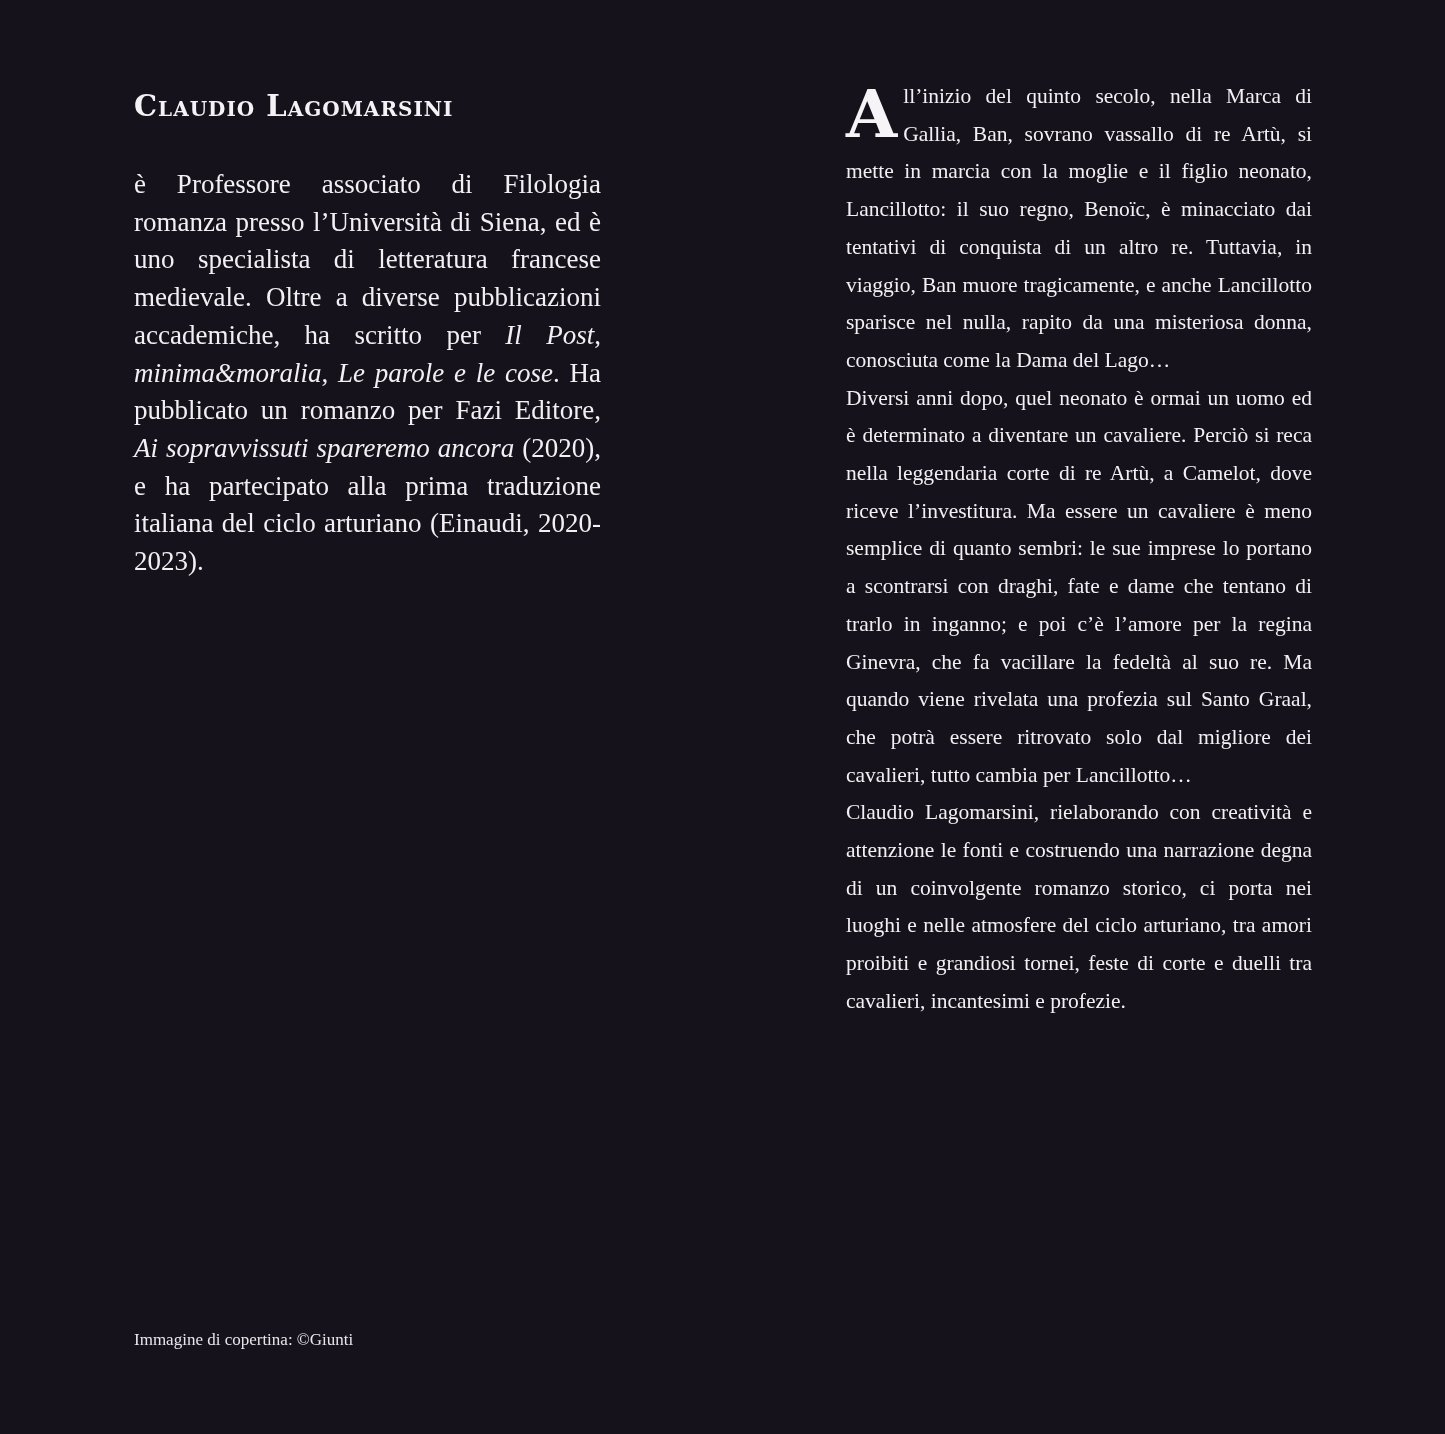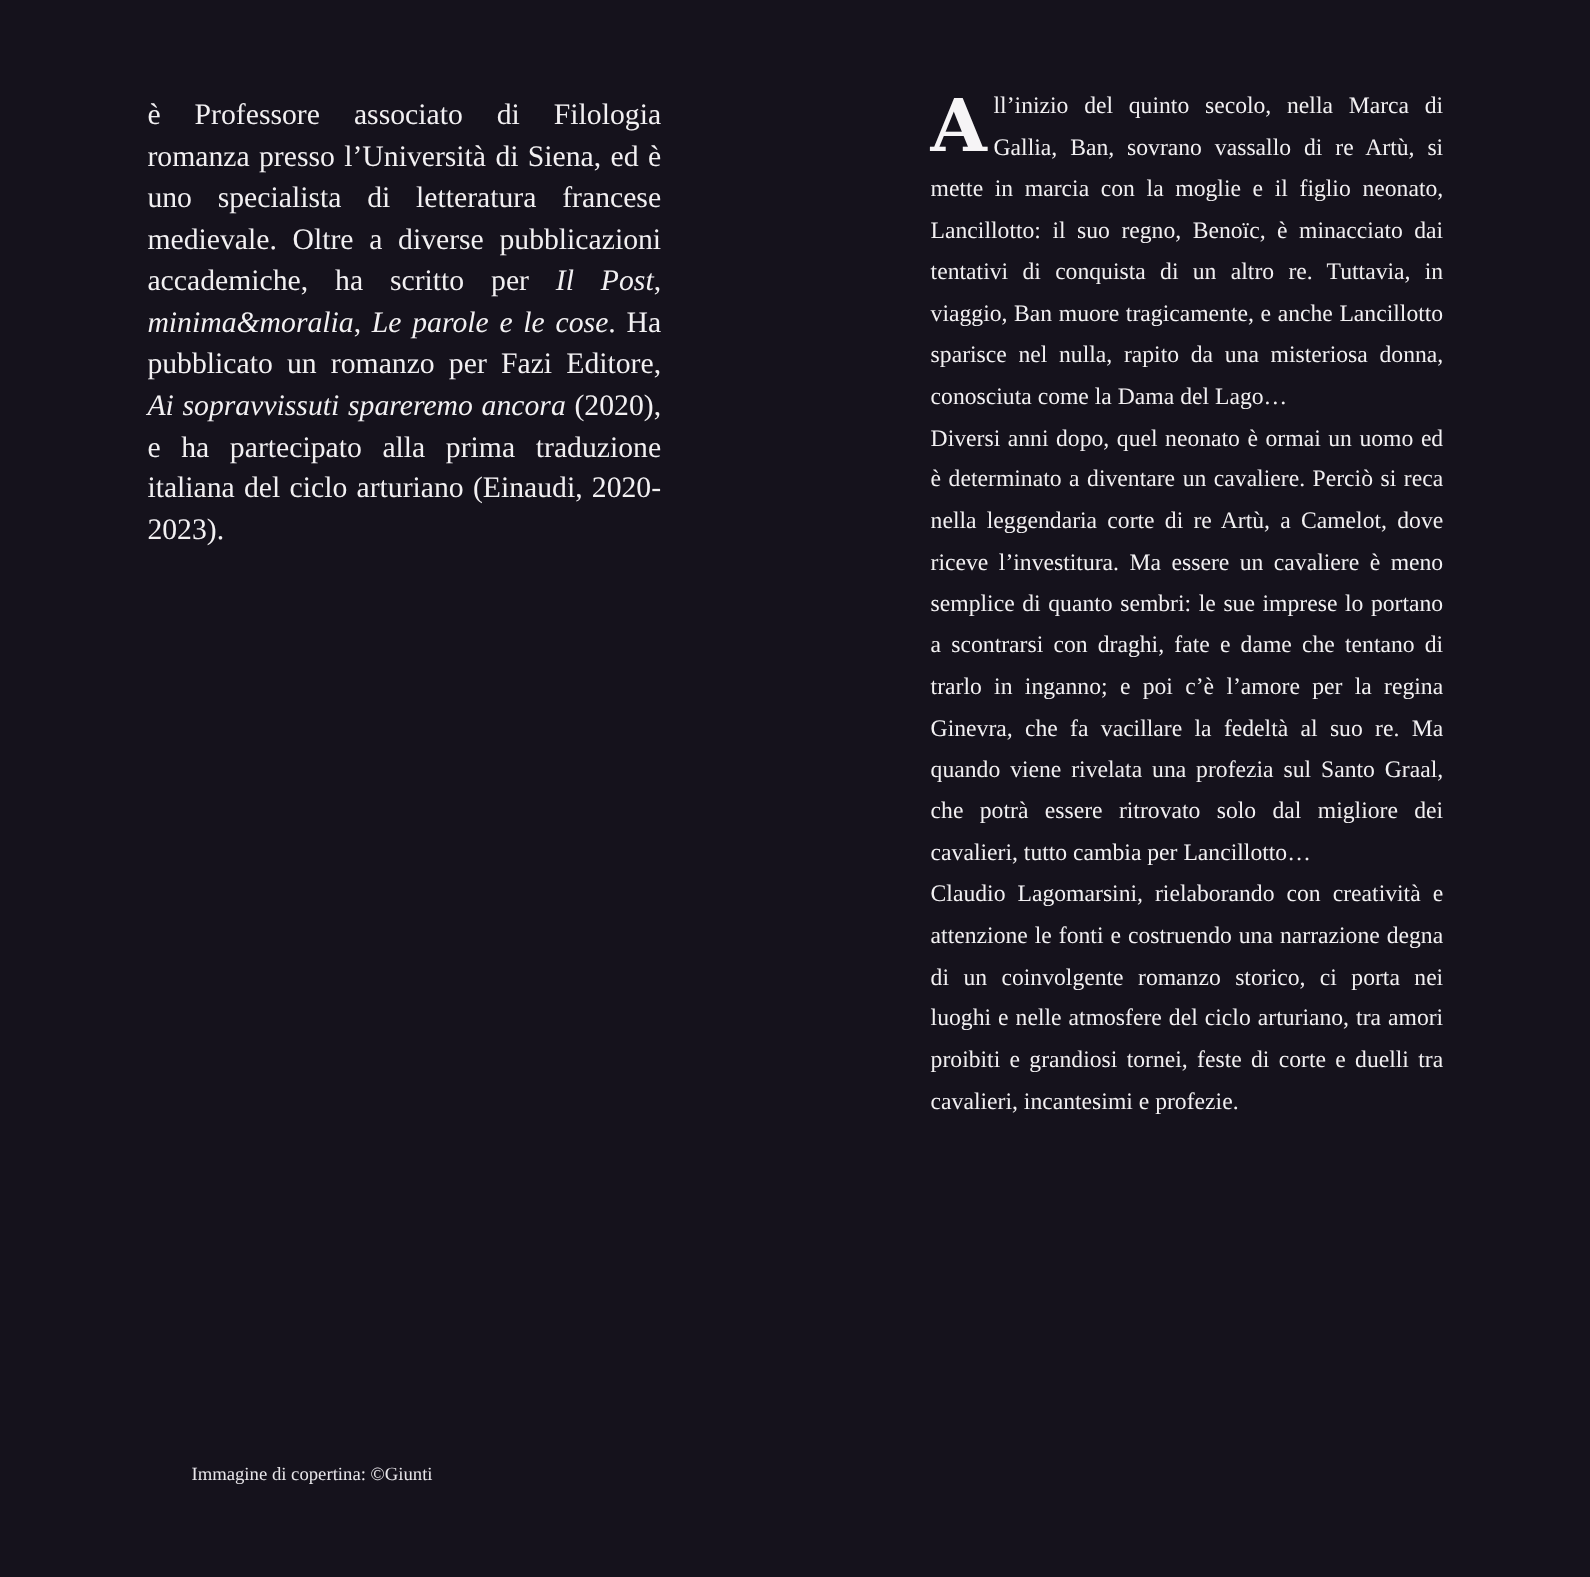--- a/index.html
+++ b/index.html
@@ -52,27 +52,27 @@
       font-size: 66px;
       line-height: 56px;
       margin: 8px 6px 0 0;
       color: #f6f4f6;
     }
     .credit {
       position: absolute;
       left: 134px; top: 1330px;
       font-size: 17px;
       color: #e8e6ea;
-      margin-left: 40px;
     }
   </style>
 </head>
 <body>
 
 <div class="left-col">
+  <h2 class="author-name">Claudio Lagomarsini</h2>
   <p class="bio">
     <span>è Professore associato di Filologia romanza presso l’Università di Siena, ed è uno specialista di letteratura francese medievale. Oltre a diverse pubblicazioni accademiche, ha scritto per </span><i>Il Post</i><span>, </span><i>minima&amp;moralia</i><span>, </span><i>Le parole e le cose</i><span>. Ha pubblicato un romanzo per Fazi Editore, </span><i>Ai sopravvissuti spareremo ancora</i><span> (2020), e ha partecipato alla prima traduzione italiana del ciclo arturiano (Einaudi, 2020-2023).</span>
   </p>
 </div>
 
 <div class="right-col blurb">
   <p><span class="dropcap">A</span><span>ll’inizio del quinto secolo, nella Marca di Gallia, Ban, sovrano vassallo di re Artù, si mette in marcia con la moglie e il figlio neonato, Lancillotto: il suo regno, Benoïc, è minacciato dai tentativi di conquista di un altro re. Tuttavia, in viaggio, Ban muore tragicamente, e anche Lancillotto sparisce nel nulla, rapito da una misteriosa donna, conosciuta come la Dama del Lago…</span></p>
   <p>Diversi anni dopo, quel neonato è ormai un uomo ed è determinato a diventare un cavaliere. Perciò si reca nella leggendaria corte di re Artù, a Camelot, dove riceve l’investitura. Ma essere un cavaliere è meno semplice di quanto sembri: le sue imprese lo portano a scontrarsi con draghi, fate e dame che tentano di trarlo in inganno; e poi c’è l’amore per la regina Ginevra, che fa vacillare la fedeltà al suo re. Ma quando viene rivelata una profezia sul Santo Graal, che potrà essere ritrovato solo dal migliore dei cavalieri, tutto cambia per Lancillotto…</p>
   <p>Claudio Lagomarsini, rielaborando con creatività e attenzione le fonti e costruendo una narrazione degna di un coinvolgente romanzo storico, ci porta nei luoghi e nelle atmosfere del ciclo arturiano, tra amori proibiti e grandiosi tornei, feste di corte e duelli tra cavalieri, incantesimi e profezie.</p>
 </div>

